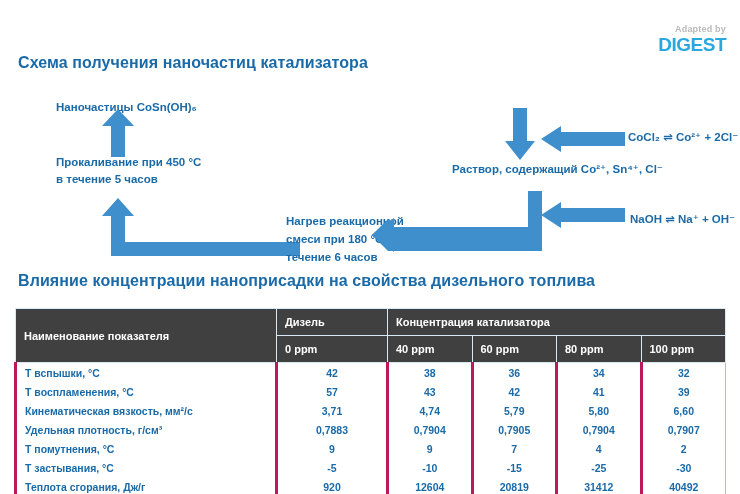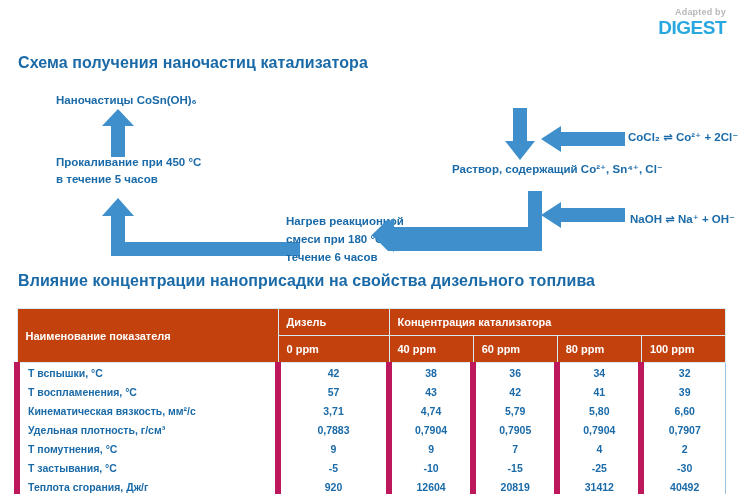--- a/index.html
+++ b/index.html
@@ -22,20 +22,21 @@
     right: 14px;
     text-align: right;
     line-height: 1;
   }
   #logo .adapted {
     font-size: 9px;
     color: #b9b9b9;
     letter-spacing: 0.2px;
     font-weight: bold;
     margin-bottom: 2px;
+    margin-top: 17px;
   }
   #logo .wordmark {
     font-size: 19px;
     font-weight: bold;
     letter-spacing: -0.5px;
     line-height: 0.95;
   }
   #logo .fuel { color: #e8192c; }
   #logo .digest { color: #29a8e0; }
   #logo .swirl {
@@ -88,37 +89,37 @@
     width: 712px;
     border-collapse: collapse;
     font-size: 10.5px;
     table-layout: fixed;
   }
   #data-table th, #data-table td {
     border: 1px solid #8bb8dc;
     padding: 0;
   }
   #data-table thead th {
-    background: #c2410c;
+    background: #404040;
     color: #ffffff;
     font-weight: bold;
     text-align: left;
     padding: 5px 8px;
     border: 1px solid #d7e9f5;
     font-size: 11px;
     vertical-align: middle;
     height: 16px;
   }
   #data-table tbody td {
     color: #1a6aa8;
     font-weight: bold;
     padding: 2px 8px;
     height: 15px;
     background: #ffffff;
-    border-left: 6px solid #be185d;
+    border-left: 3px solid #be185d;
     border-right: 1px solid #9dc4e2;
     border-top: none;
     border-bottom: none;
   }
   #data-table tbody tr:first-child td { border-top: none; }
   #data-table tbody td.num { text-align: center; }
   #data-table tbody tr:last-child td { border-bottom: 1px solid #9dc4e2; }
   #data-table tbody { border-bottom: 1px solid #9dc4e2; }
   .col-name  { width: 244px; }
   .col-ppm   { width: 94px; }
@@ -130,21 +131,21 @@
   <div class="adapted">Adapted by</div>
   <div class="wordmark">
     <span class="digest">DIGEST</span>
   </div>
 </div>
 
 <div id="scheme-title" class="section-title">Схема получения наночастиц катализатора</div>
 
 <div id="diagram">
 
-  <div class="dg-label" style="left:56px; top:16px;text-align:center;">Наночастицы CoSn(OH)₆</div>
+  <div class="dg-label" style="left:56px; top:23px;text-align:center;">Наночастицы CoSn(OH)₆</div>
 
   <div class="arrow" style="left:100px; top:33px;">
     <svg width="36" height="48" viewBox="0 0 36 48">
       <polygon points="18,0 34,17 25,17 25,48 11,48 11,17 2,17" fill="#3e8fcb"></polygon>
     </svg>
   </div>
 
   <div class="dg-label" style="left:56px; top:78px;">Прокаливание при 450 °C
 в течение 5 часов</div>
 

